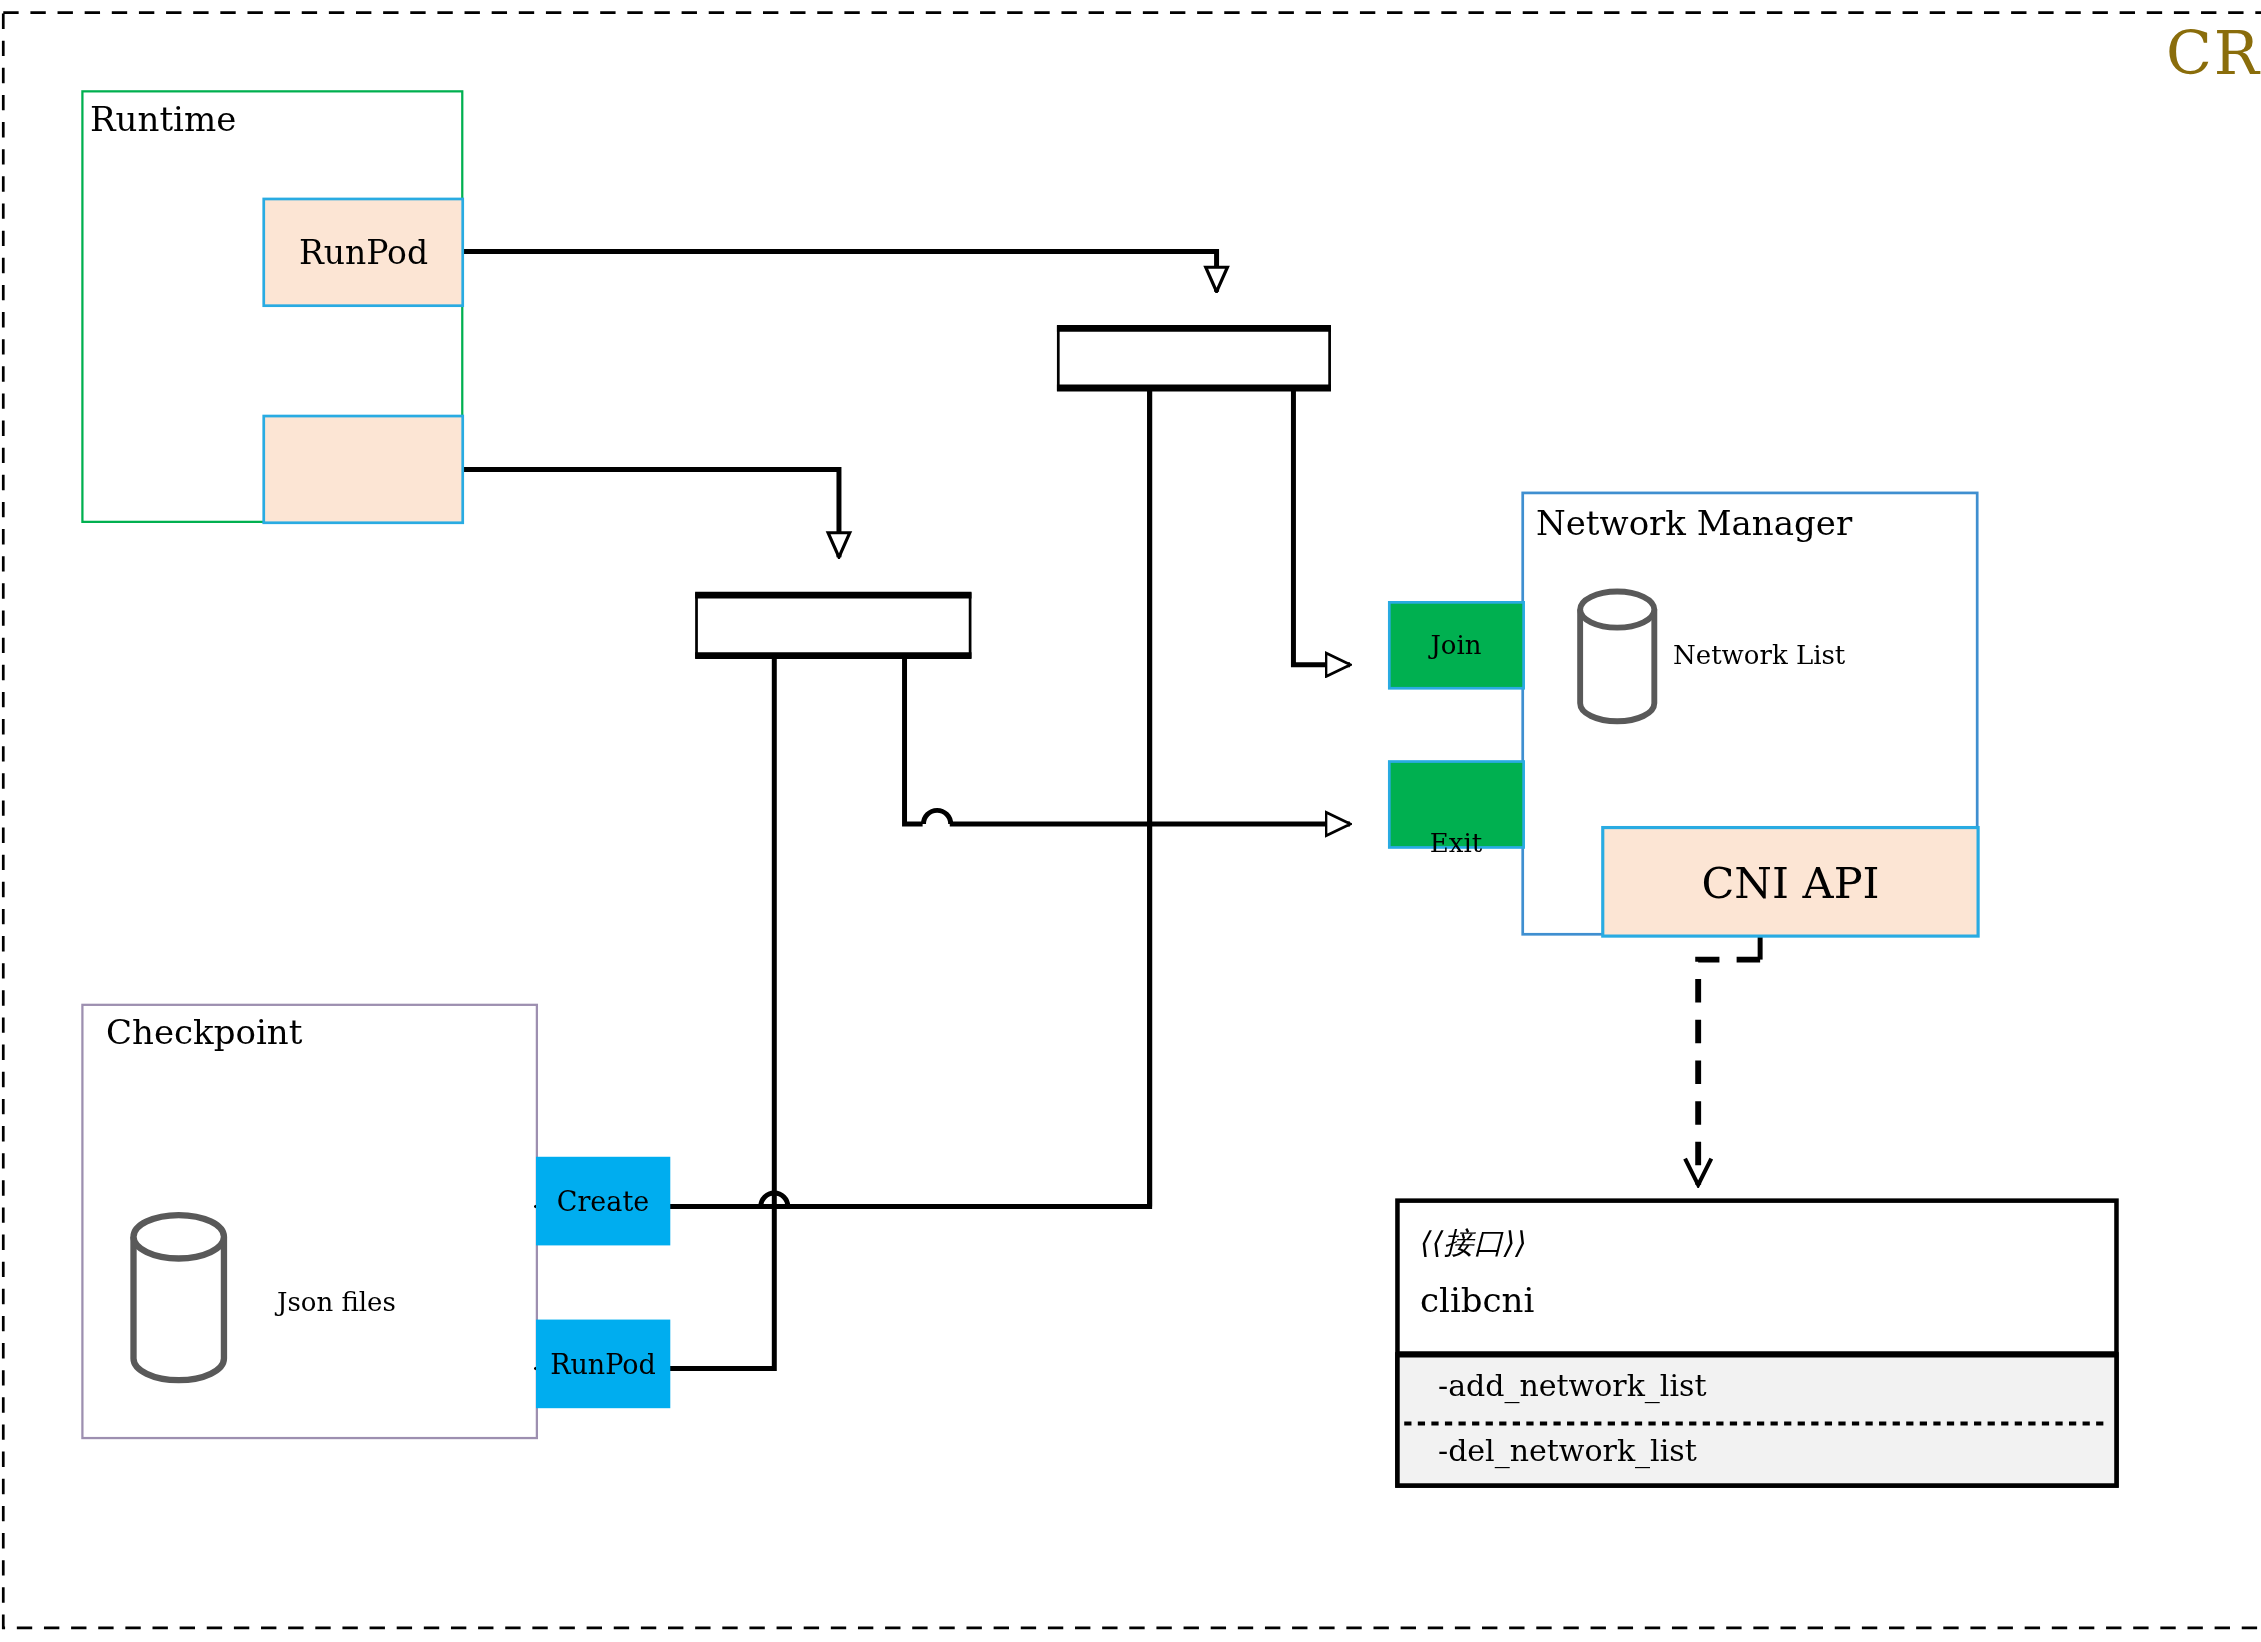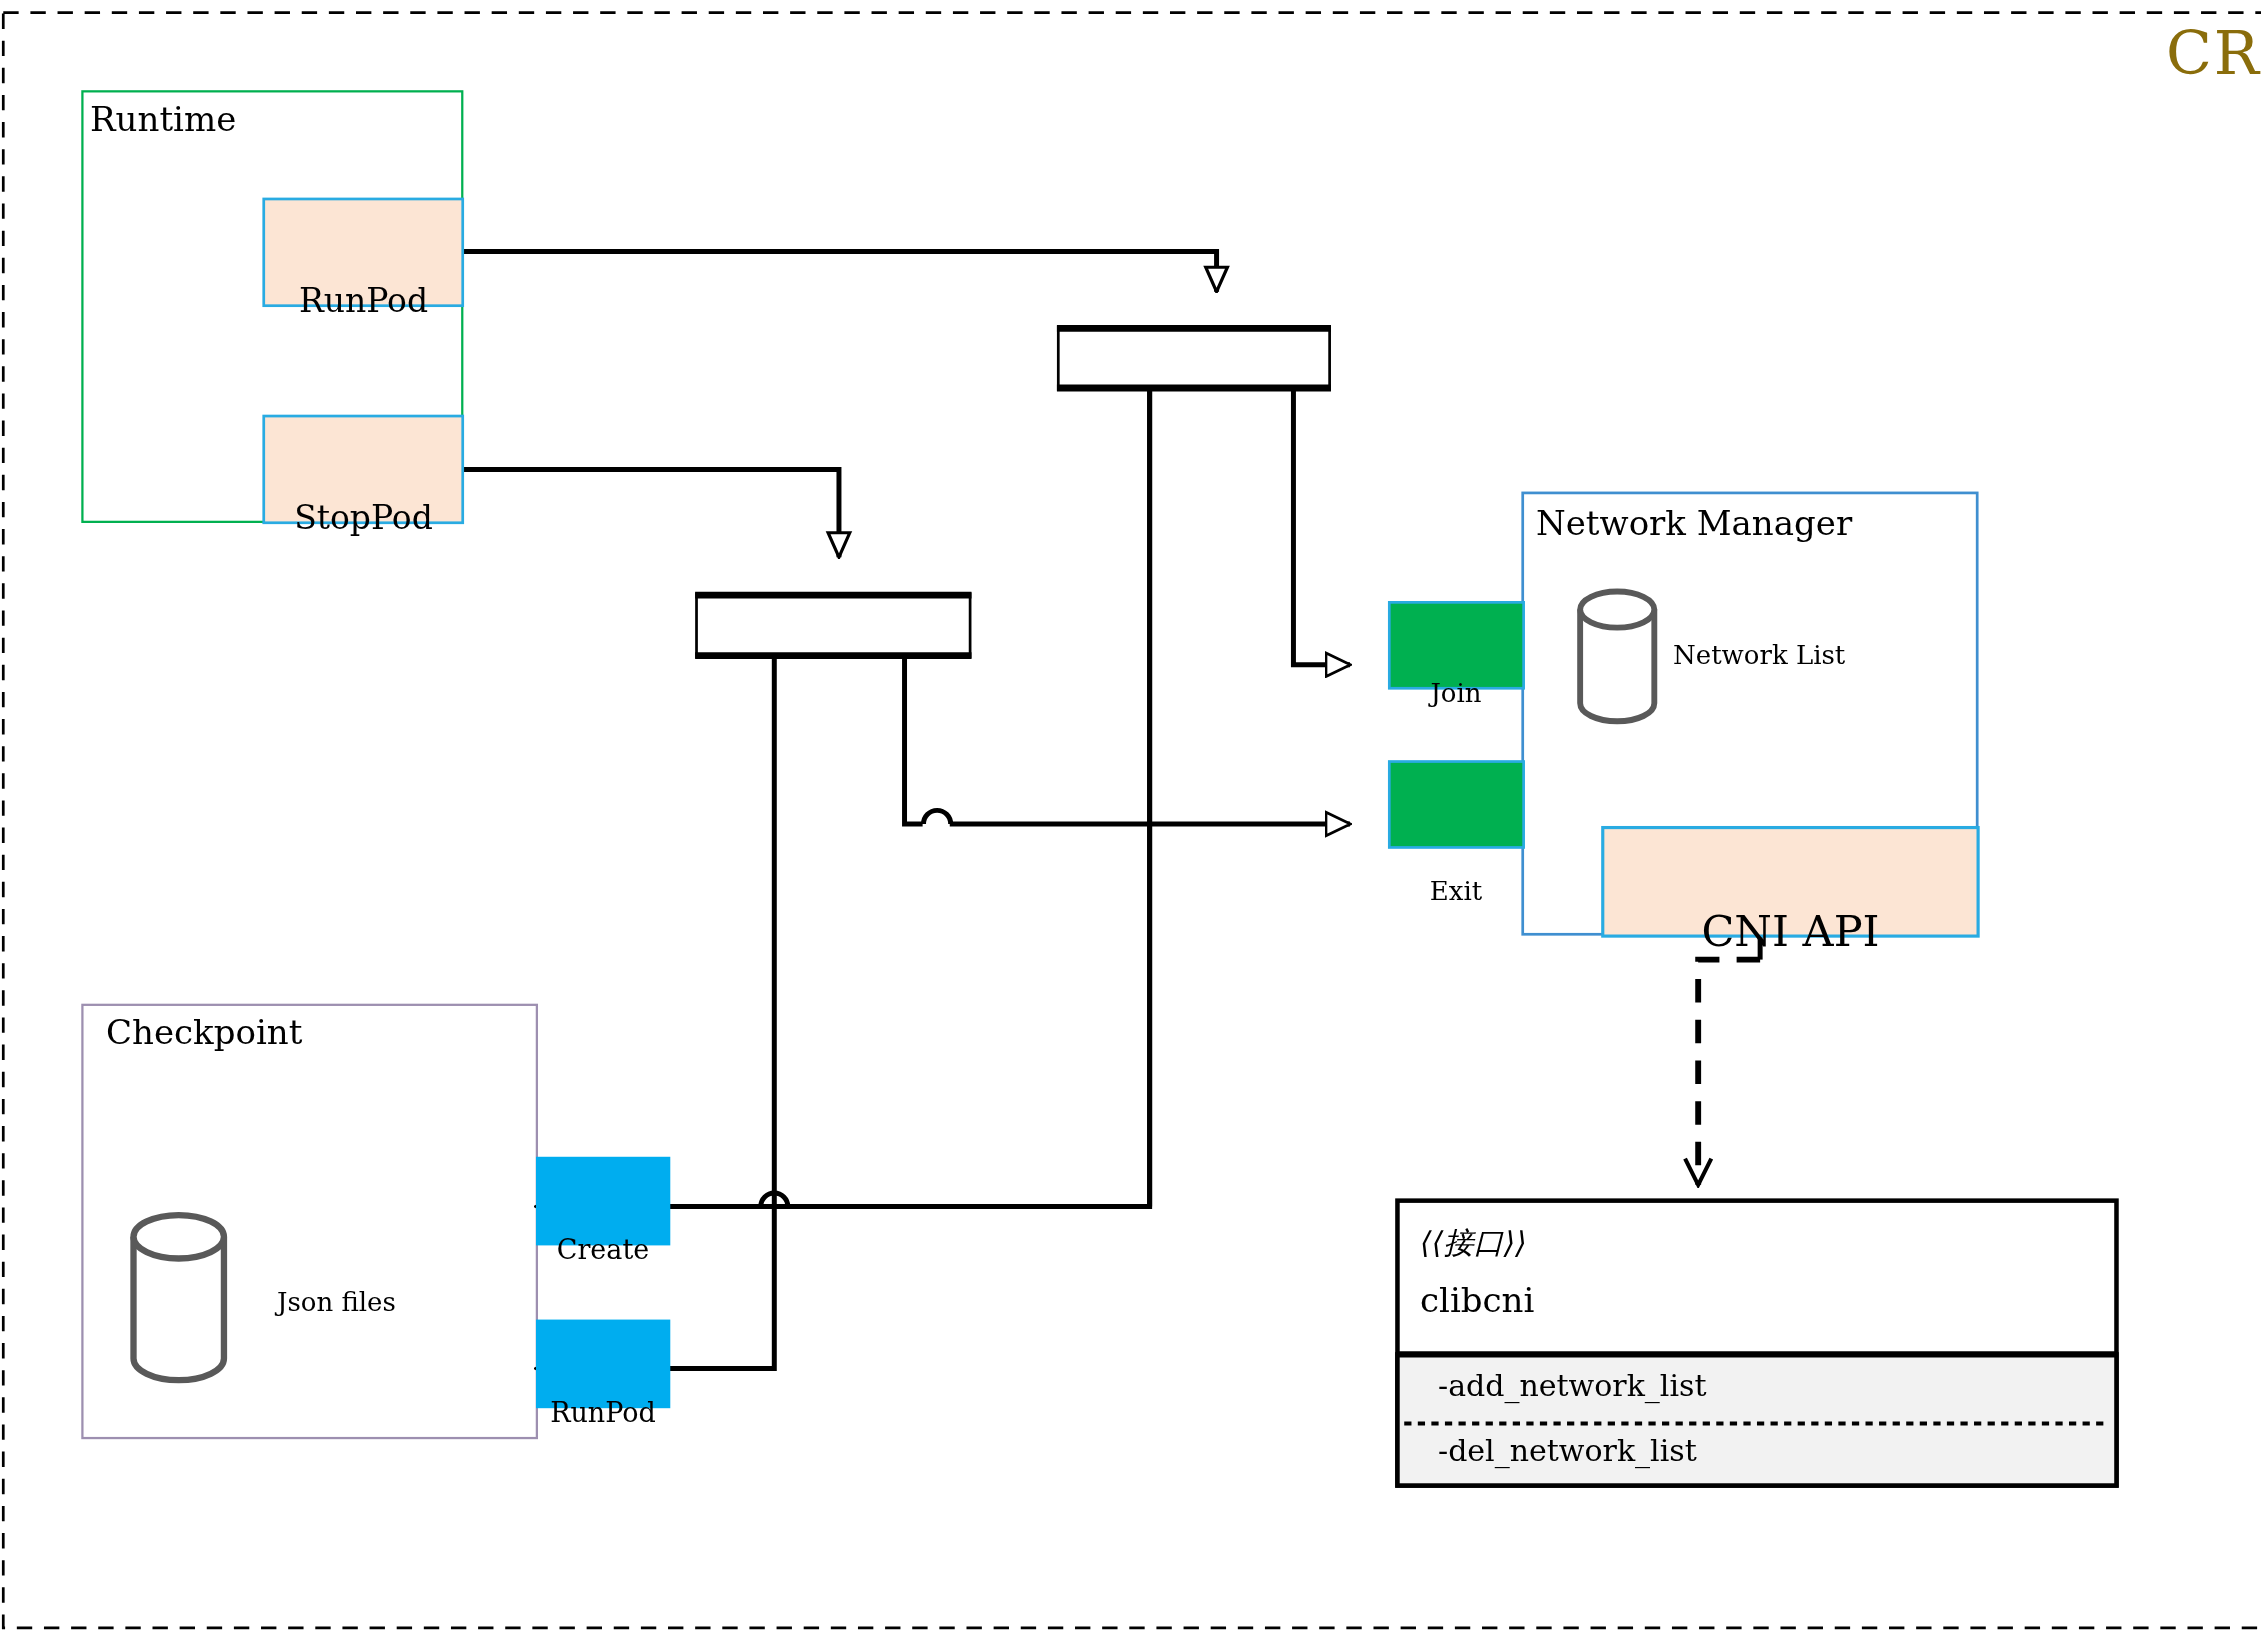--- a/index.html
+++ b/index.html
@@ -1,20 +1,20 @@
 <!DOCTYPE html>
 <html style="font-size:7.2px"><head>
 <meta charset="utf-8">
 <style>
   html,body{margin:0;padding:0;background:#ffffff;}
   body{font-family:"DejaVu Serif",serif;}
   #stage{position:relative;width:2335px;height:1642px;background:#fff;overflow:hidden;}
   svg.layer{position:absolute;left:0;top:0;width:2335px;height:1642px;}
   .boxlabel{position:absolute;font-family:"DejaVu Serif",serif;color:#000;white-space:nowrap;}
-  .ctr{display:flex;align-items:center;justify-content:center;text-align:right;margin-top:48px;}
+  .ctr{display:flex;align-items:center;justify-content:center;text-align:right;}
 </style>
 </head>
 <body>
 
 <div id="stage">
 
   <svg class="layer" viewBox="0 0 5163 3631">
     <defs>
       <marker id="openArrowR" markerWidth="60" markerHeight="60" refX="55" refY="30" orient="auto" markerUnits="userSpaceOnUse">
         <path d="M2,4 L56,30 L2,56 Z" fill="#ffffff" stroke="#000" stroke-width="6"></path>
@@ -100,21 +100,20 @@
       <line x1="3105" y1="3148" x2="4665" y2="3148" stroke="#000" stroke-width="9" stroke-dasharray="16 14"></line>
     </g>
   </svg>
 
   <div class="boxlabel" style="left:2166px;top:18px;font-size:60px;color:#8a6d0b;letter-spacing:1.8px;">CRI</div>
 
   <div class="boxlabel" style="left:90px;top:99px;font-size:34px;">Runtime</div>
 
   <div class="boxlabel ctr" style="left:264px;top:199px;width:199px;height:107px;font-size:33px;">RunPod</div>
 
-  <div class="boxlabel ctr" style="left:264px;top:416px;width:199px;height:107px;font-size:33px;">StopPod</div>
 
   <div class="boxlabel" style="left:90px;top:1012px;font-size:34px;margin-left:16px;">Checkpoint</div>
 
   <div class="boxlabel" style="left:277px;top:1287px;font-size:26px;">Json files</div>
 
   <div class="boxlabel ctr" style="left:536px;top:1157px;width:134px;height:89px;font-size:27px;">Create</div>
 
   <div class="boxlabel ctr" style="left:536px;top:1320px;width:134px;height:89px;font-size:27px;">RunPod</div>
 
   <div class="boxlabel" style="left:1536px;top:503px;font-size:34px;">Network Manager</div>

